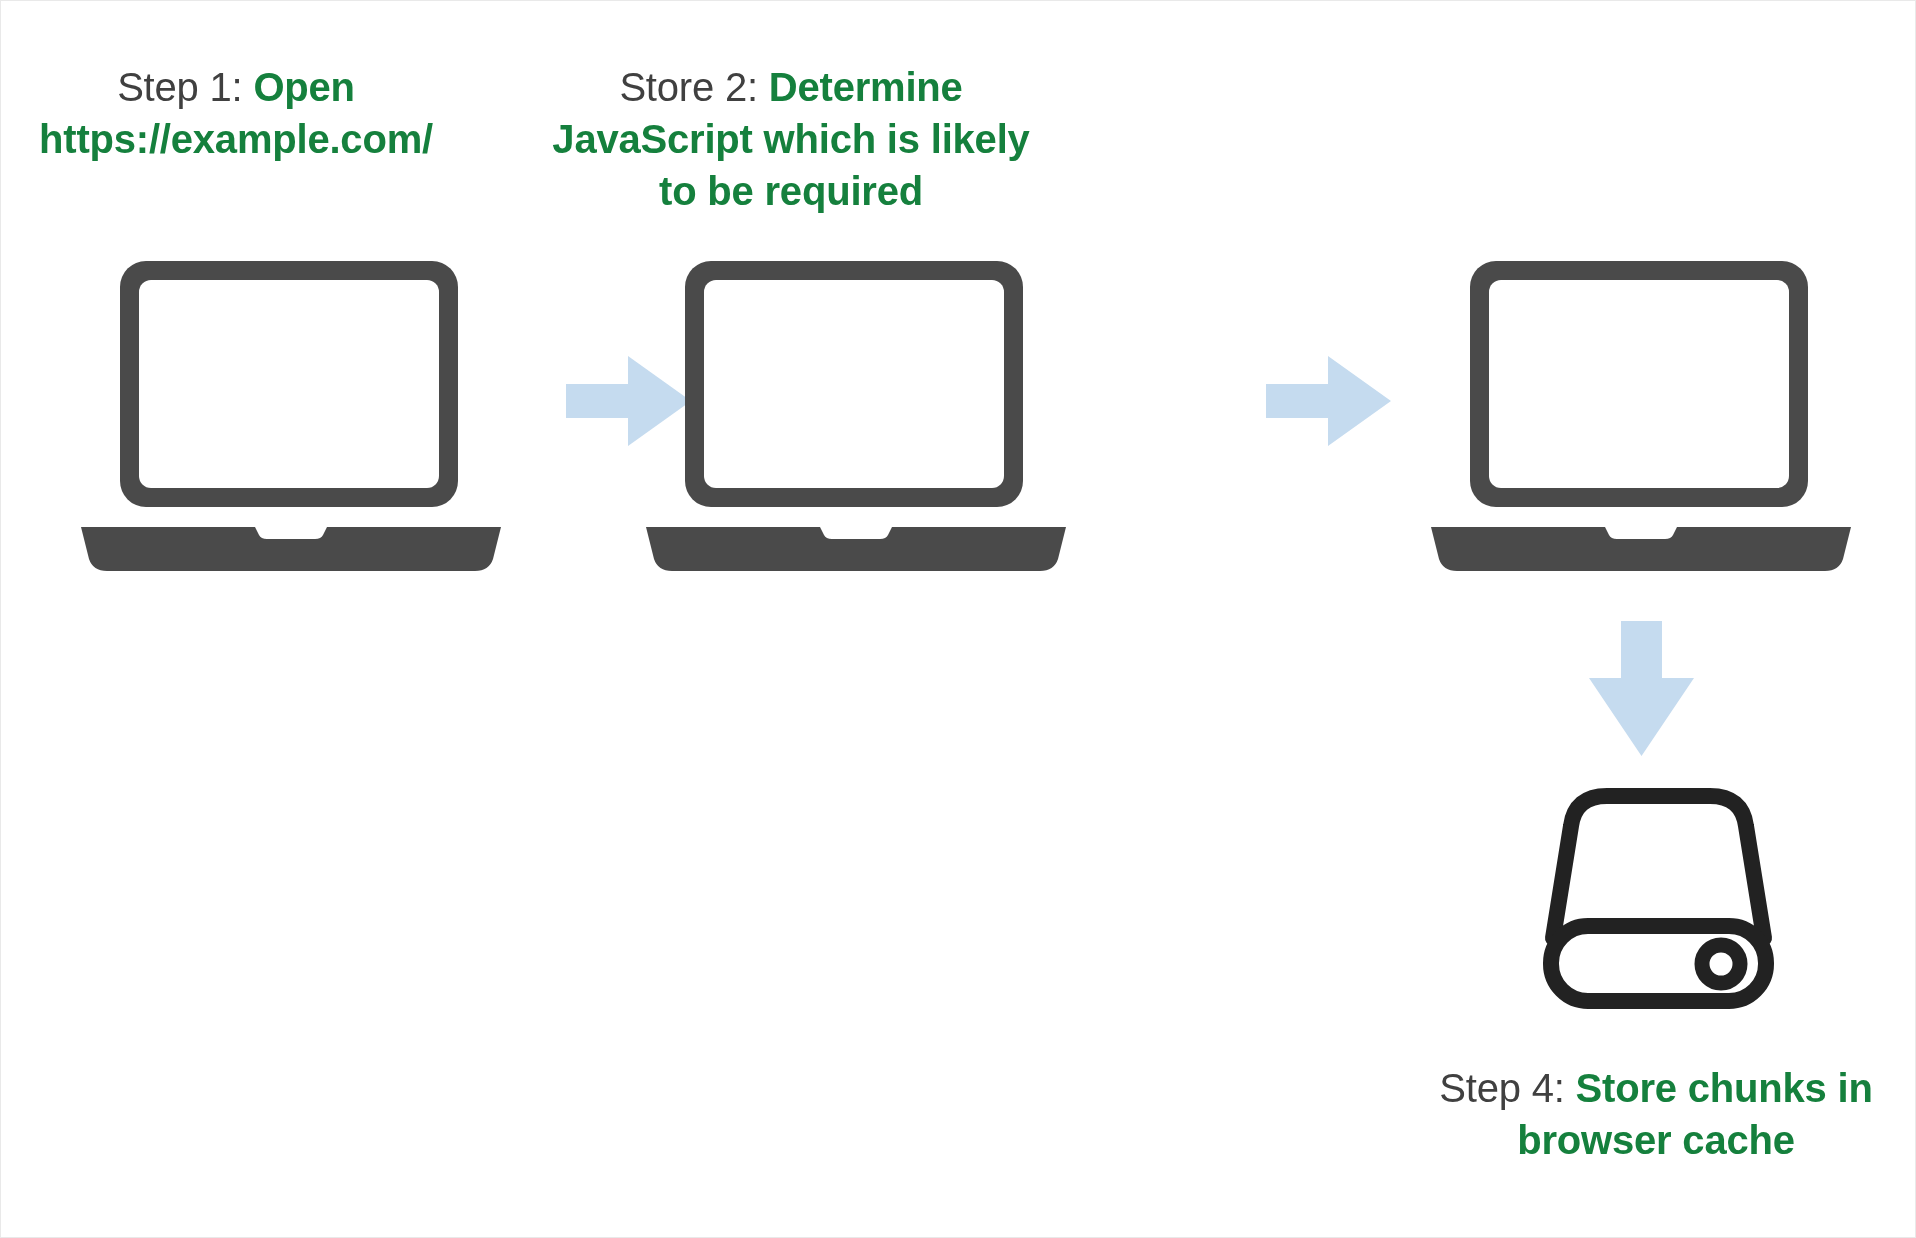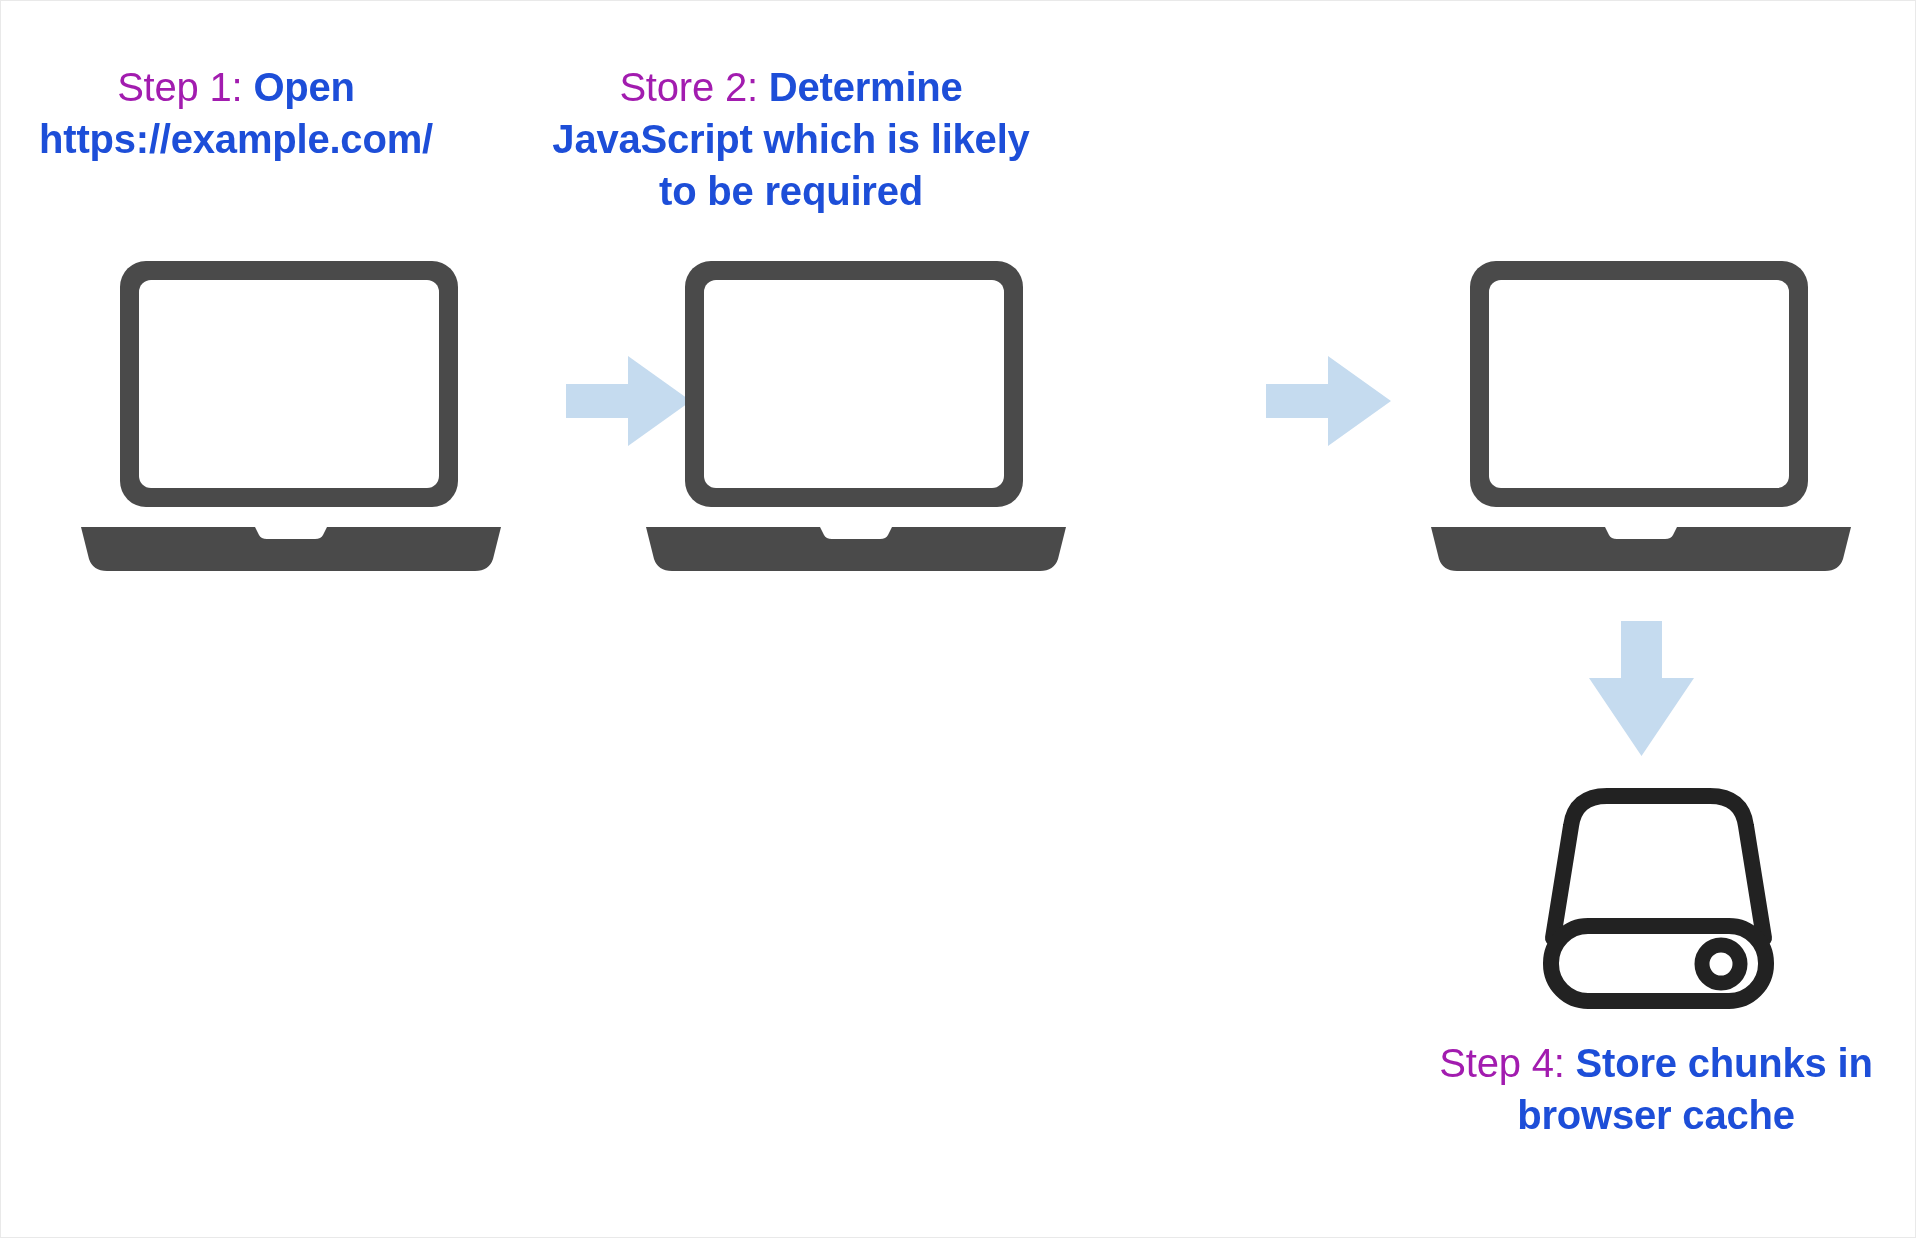--- a/index.html
+++ b/index.html
@@ -24,32 +24,32 @@
 
   
   .step-caption {
     position: absolute;
     text-align: center;
     line-height: 1.30;
     font-size: 40px;
     letter-spacing: -0.2px;
   }
   .step-caption .step-prefix {
-    color: #a21caf;
+    color: #404040;
     font-weight: 400;
   }
   .step-caption .step-title {
-    color: #1d4ed8;
+    color: #15803d;
     font-weight: 700;
   }
 
   #caption-1 { left: 20px;   top: 60px;  width: 430px; }
   #caption-2 { left: 530px;  top: 60px;  width: 520px; }
   #caption-3 { left: 1150px; top: 60px;  width: 430px; }
-  #caption-4 { left: 1430px; top: 1036px; width: 450px; }
+  #caption-4 { left: 1430px; top: 1061px; width: 450px; }
 
   
   .laptop {
     position: absolute;
     width: 420px;
     height: 320px;
   }
   .laptop .lid {
     position: absolute;
     left: 39px;

